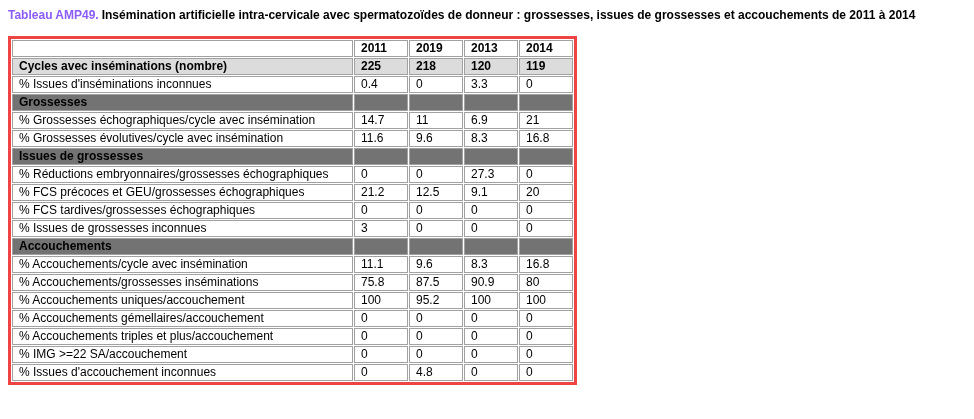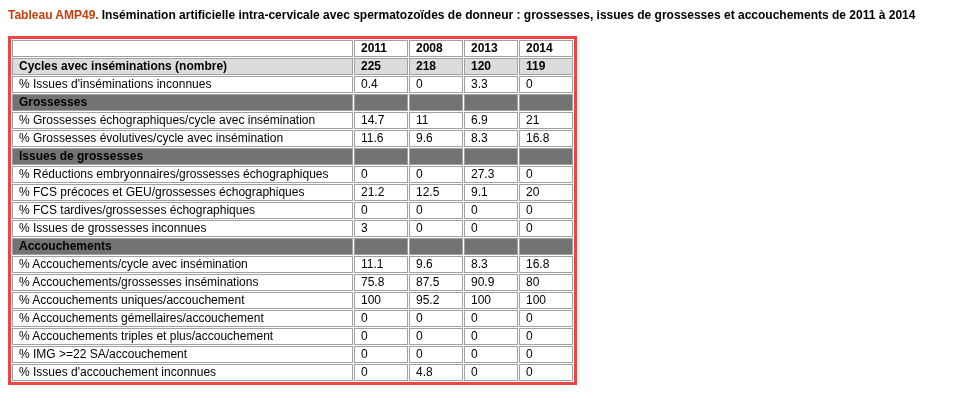--- a/index.html
+++ b/index.html
@@ -16,21 +16,21 @@
   }
   .title {
     font-weight: bold;
     font-size: 12px;
     line-height: 15px;
     color: #000000;
     max-width: 962px;
     margin: 2px 0 13px 0;
   }
   .title .tprefix {
-    color: #c2410c;
+    color: #8b5cf6;
     margin-right: 3px;
     margin-top: 20px;
   }
   table.amp {
     border-collapse: separate;
     border-spacing: 1px;
     border: 3px solid #ef4444;
     background: #ffffff;
     table-layout: fixed;
   }
@@ -62,21 +62,21 @@
 <div class="page">
   <div class="title">
     <span class="tprefix">Tableau AMP49.</span><span class="tmain">Insémination artificielle intra-cervicale avec spermatozoïdes de donneur : grossesses, issues de grossesses et accouchements de 2011 à 2014</span>
   </div>
 
   <table class="amp">
     <thead>
       <tr>
         <td class="lbl"></td>
       <td class="val">2011</td>
-          <td class="val">2008</td>
+          <td class="val">2019</td>
           <td class="val">2013</td>
           <td class="val">2014</td>
         </tr>
     </thead>
     <tbody id="tbody">
         <tr class="emphasis">
           <td class="lbl">Cycles avec inséminations (nombre)</td>
           <td class="val">225</td>
           <td class="val">218</td>
           <td class="val">120</td>

